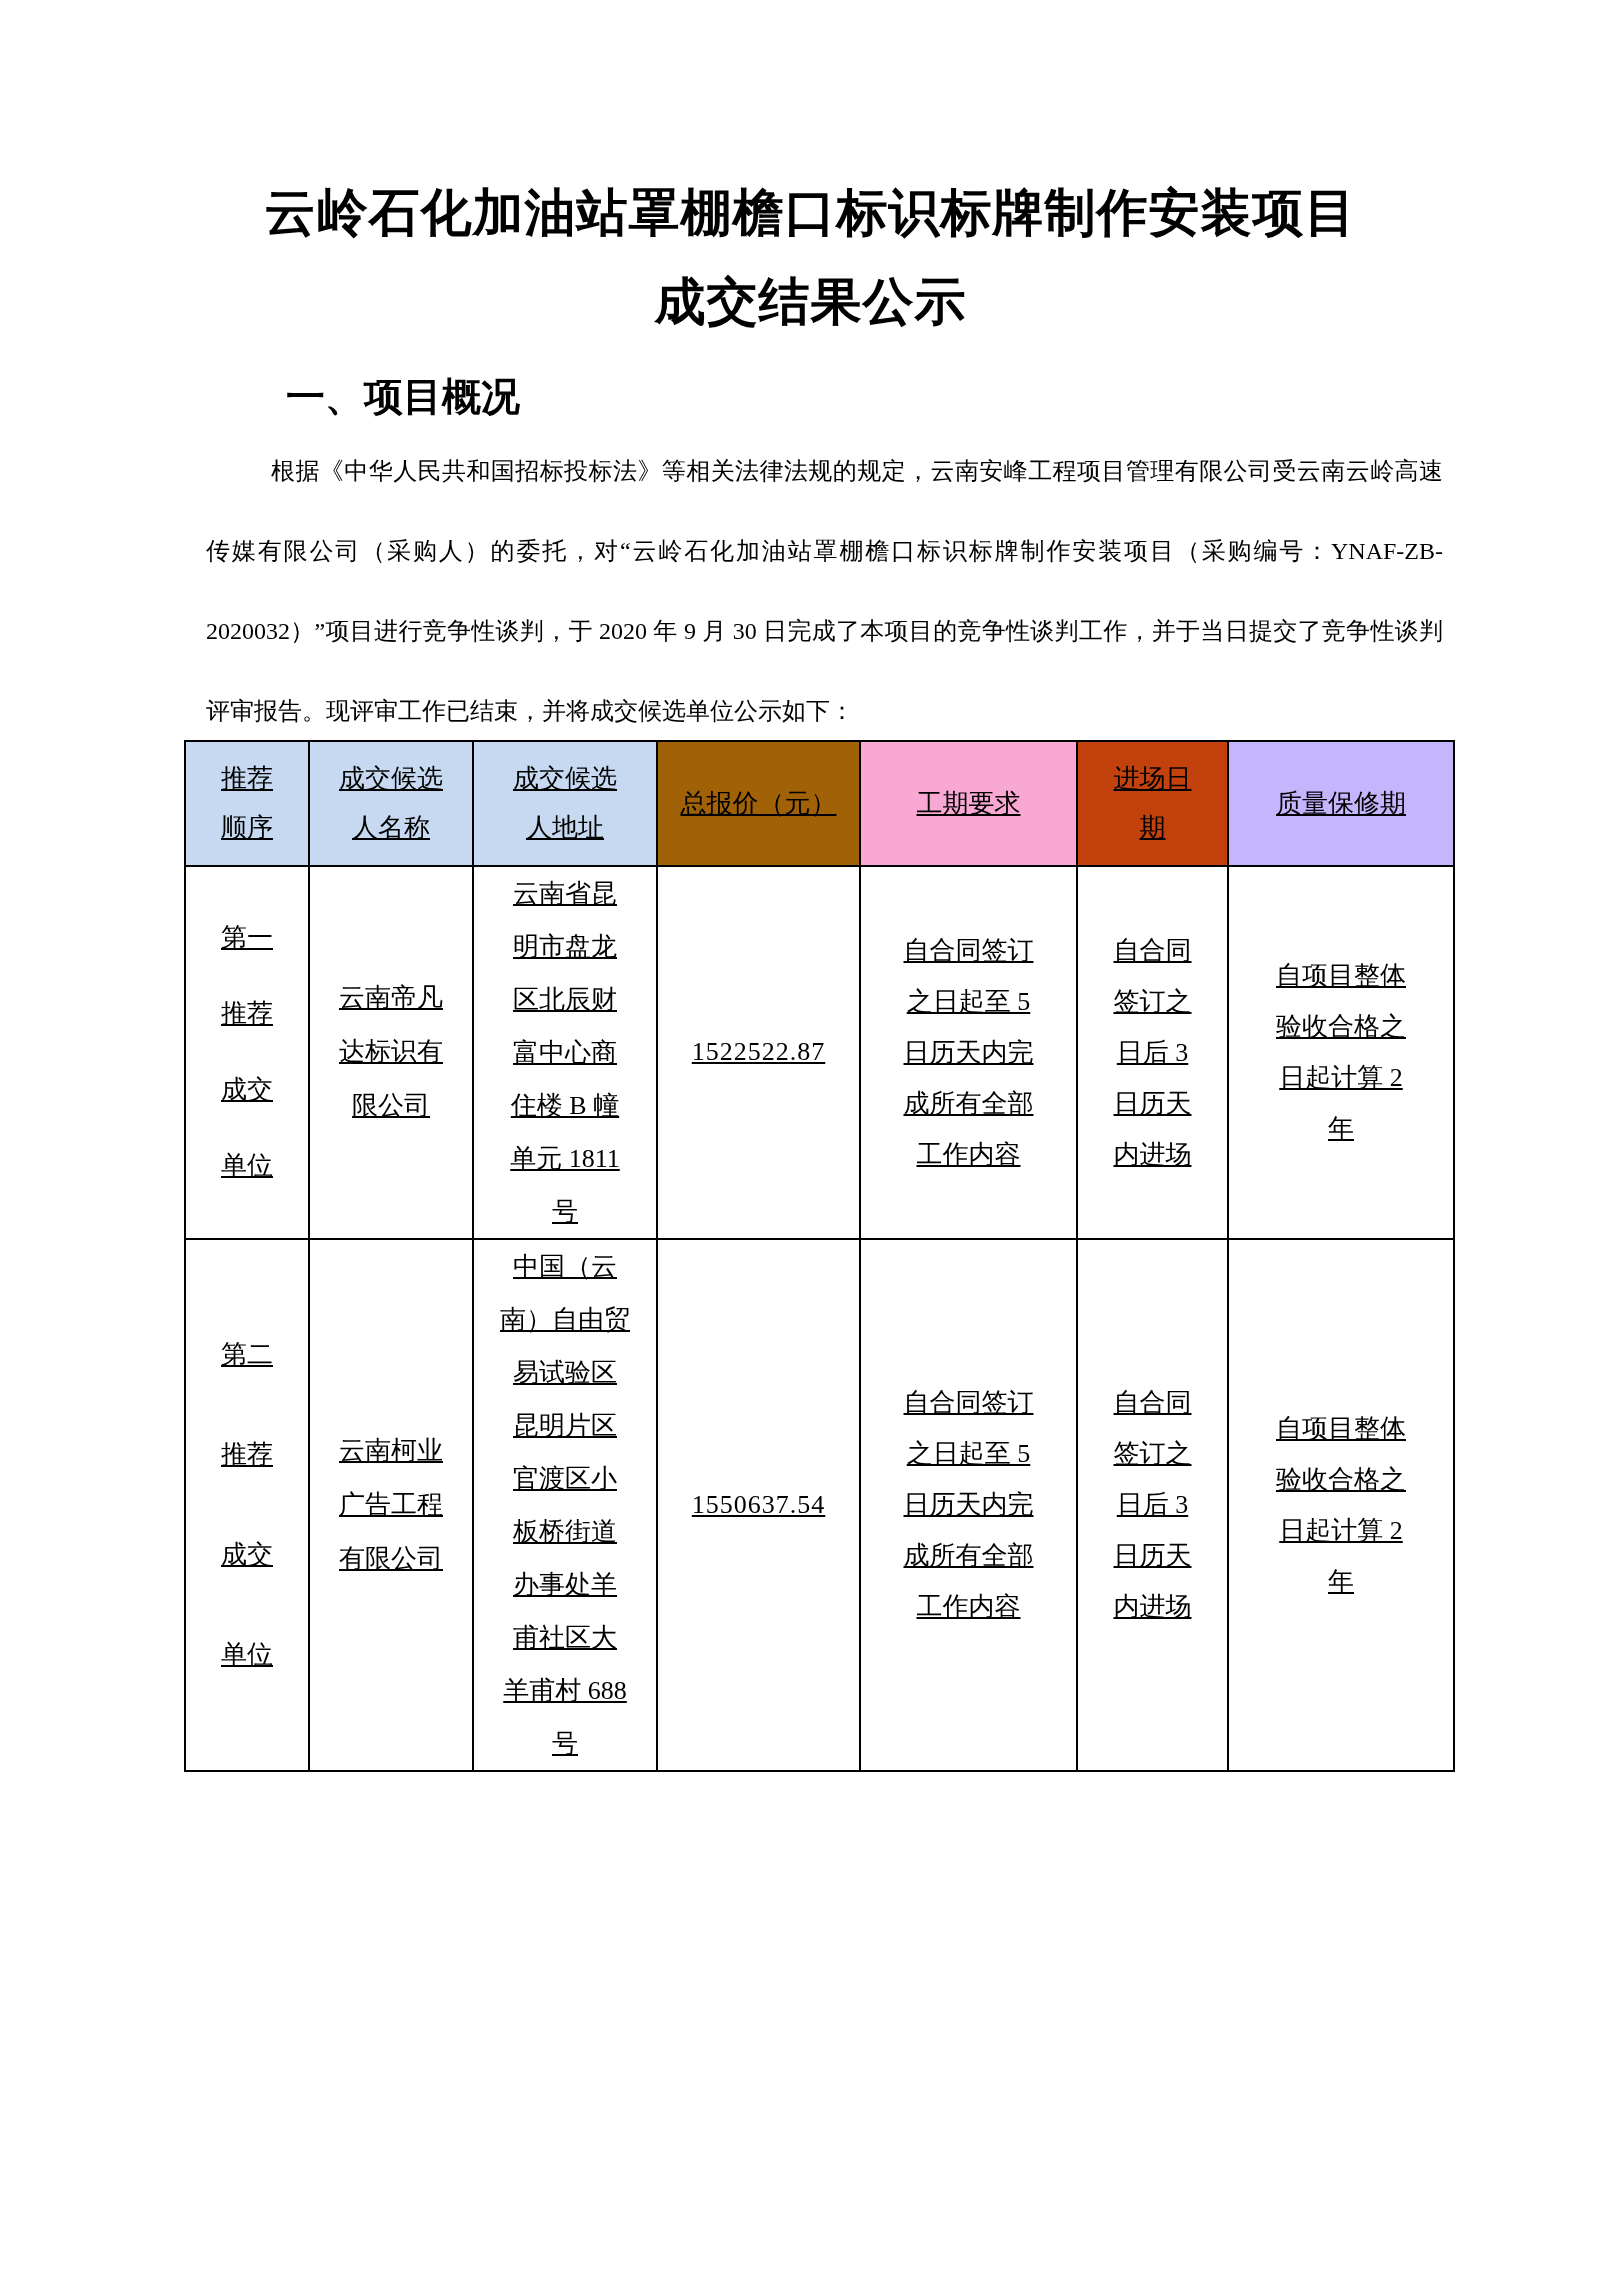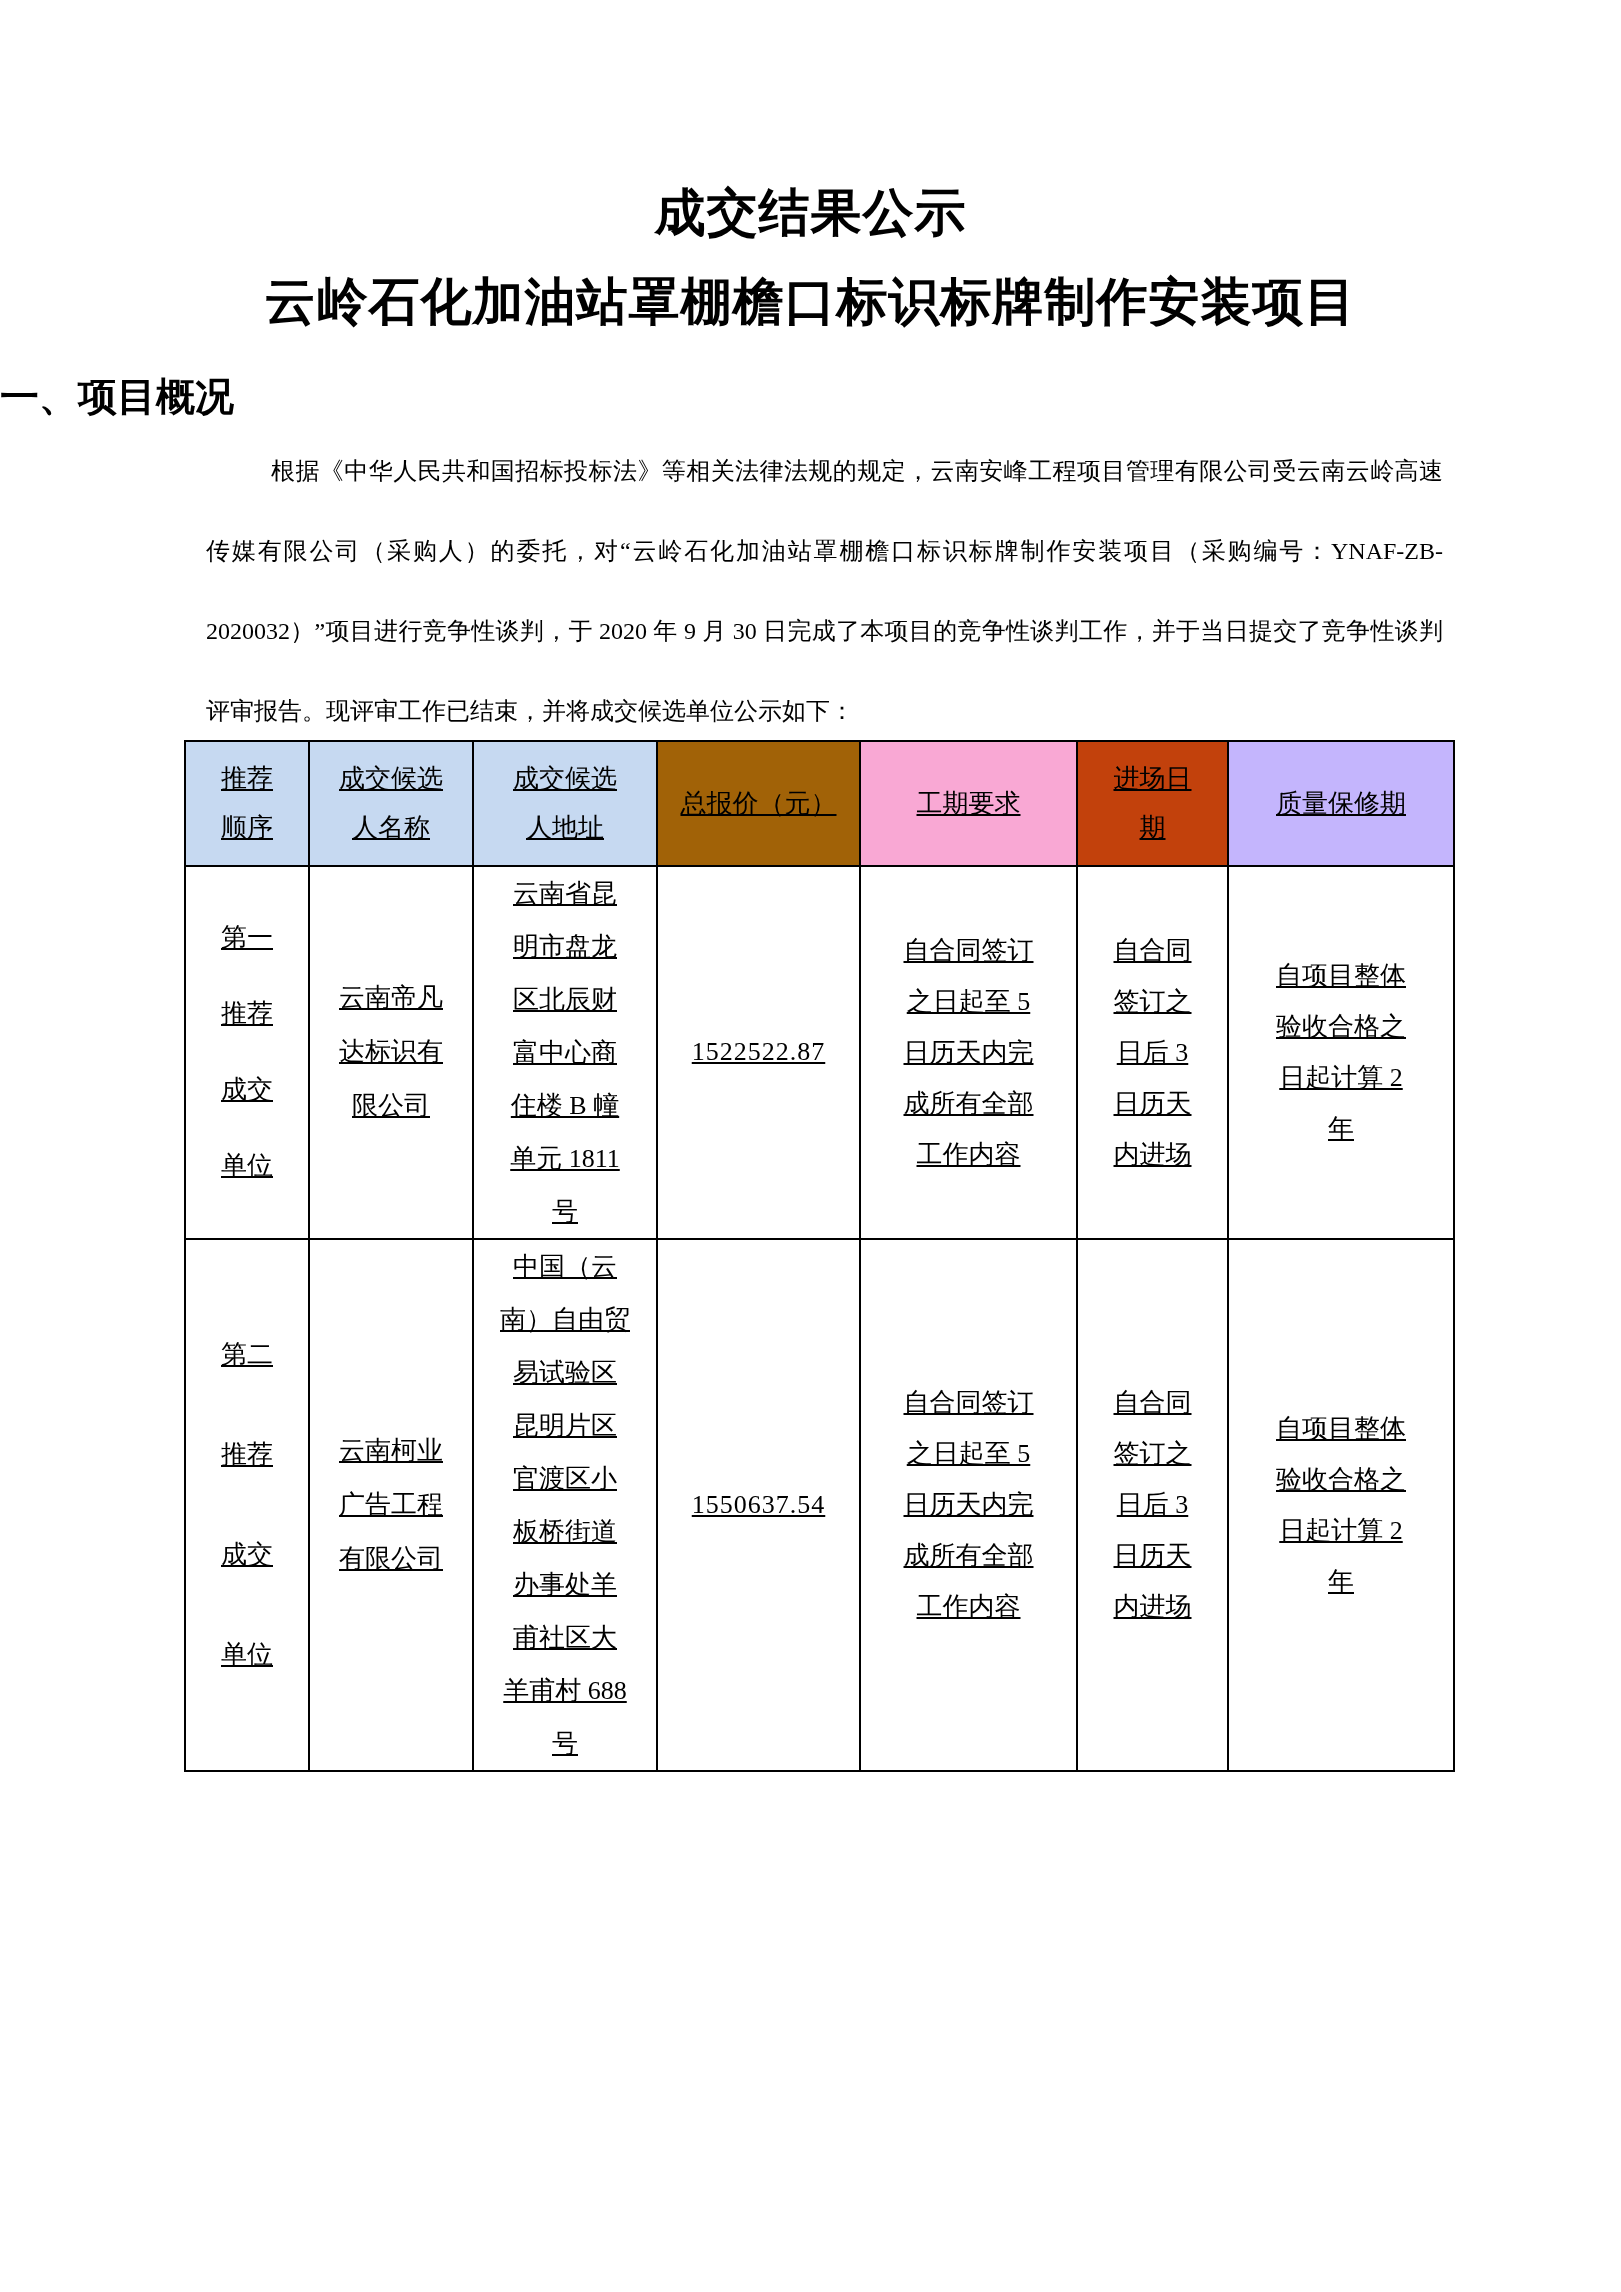--- a/index.html
+++ b/index.html
@@ -8,21 +8,21 @@
     background:#ffffff; color:#000000;
     font-family:"Liberation Serif","DejaVu Serif",serif;
     overflow:hidden;
   }
   .doc { padding-top:169px; }
 
   .title { margin:0; text-align:center; font-size:51px; font-weight:bold; line-height:89px; letter-spacing:1px; }
   .title .tline { display:block; }
 
   .section-heading {
-    margin:19.6px 0 0 0; 
+    margin:19.6px 0 0 0; padding-left:286px;
     font-size:39px; font-weight:bold; line-height:59px;
   }
 
   .intro {
     margin:5.9px 0 0 206px; width:1237px;
     font-size:24px; line-height:80px;
     text-align:justify; text-indent:65px;
     white-space:normal;
   }
 
@@ -56,22 +56,22 @@
   td.addr     { line-height:53px; }
   td.price    { white-space:nowrap; letter-spacing:1px; }
   td.duration, td.entry, td.warranty { line-height:51px; }
 </style>
 </head>
 <body>
 
 <div class="doc">
 
   <h1 class="title">
+    <span class="tline">云岭石化加油站罩棚檐口标识标牌制作安装项目</span>
     <span class="tline">成交结果公示</span>
-    <span class="tline">云岭石化加油站罩棚檐口标识标牌制作安装项目</span>
   </h1>
 
   <h2 class="section-heading">一、项目概况</h2>
 
   <p class="intro">根据《中华人民共和国招标投标法》等相关法律法规的规定，云南安峰工程项目管理有限公司受云南云岭高速传媒有限公司（采购人）的委托，对“云岭石化加油站罩棚檐口标识标牌制作安装项目（采购编号：YNAF-ZB-2020032）”项目进行竞争性谈判，于 2020 年 9 月 30 日完成了本项目的竞争性谈判工作，并于当日提交了竞争性谈判评审报告。现评审工作已结束，并将成交候选单位公示如下：</p>
 
   <table class="results">
     <colgroup>
       <col style="width:124px">
       <col style="width:164px">

